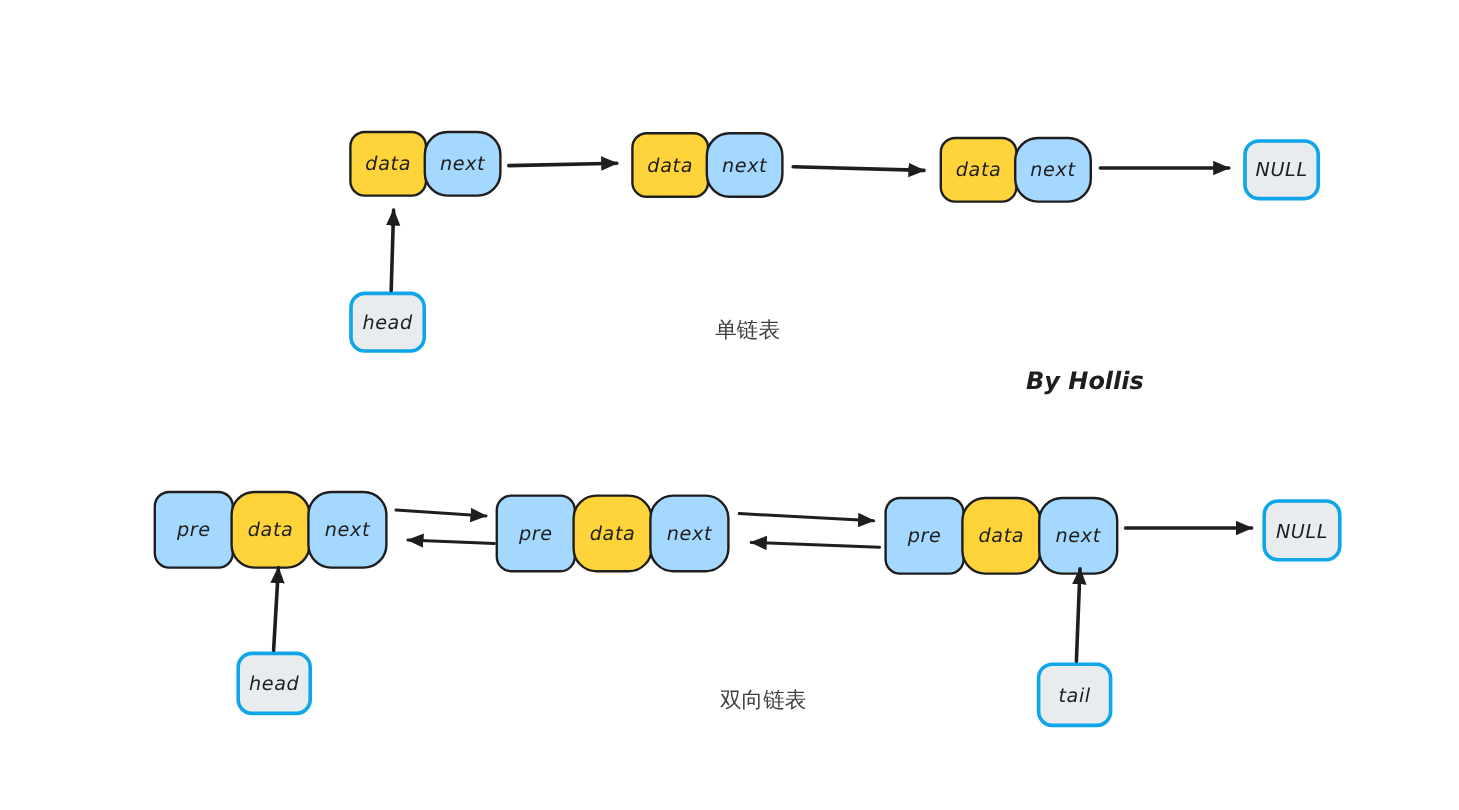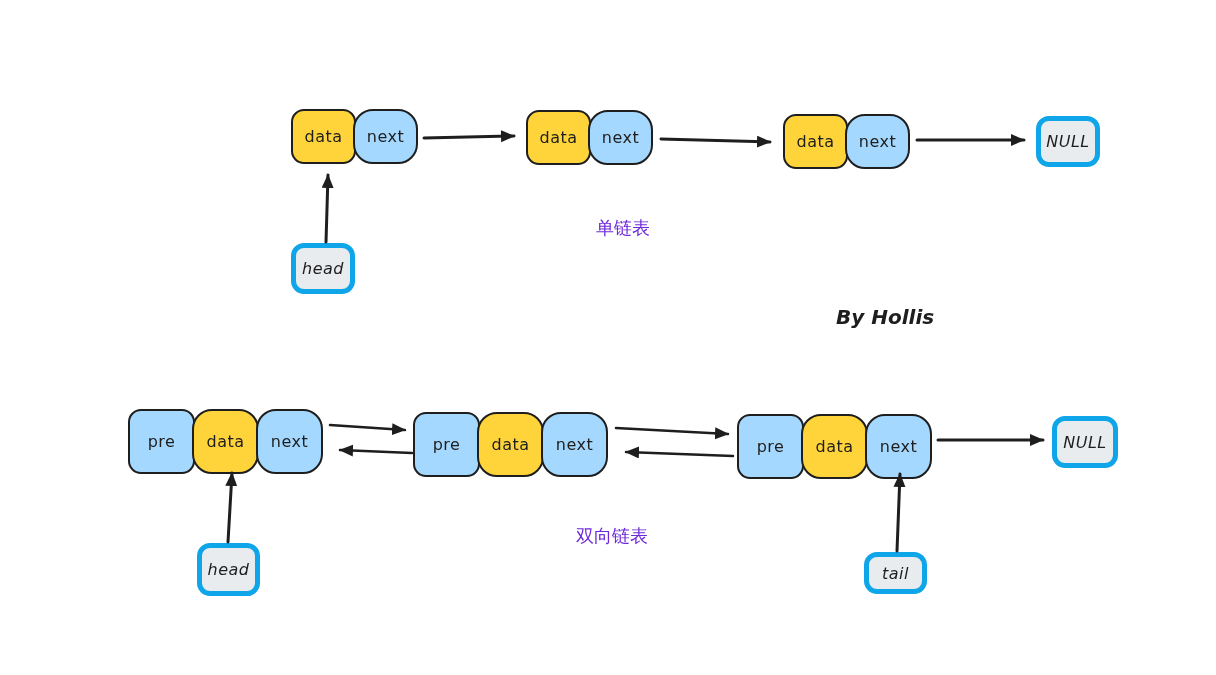--- a/index.html
+++ b/index.html
@@ -22,49 +22,51 @@
     position: absolute;
     display: flex;
     align-items: stretch;
   }
   .cell {
     display: flex;
     align-items: center;
     justify-content: center;
     border: 2.5px solid #1e1e1e;
     border-radius: 13px;
+    font-style: italic;
     font-size: 16px;
     letter-spacing: 0.5px;
     color: #1e1e1e;
     background: #ffffff;
   }
   .cell + .cell { margin-left: -3px; border-radius: 20px; }
   .sll .cell { width: 65px; height: 55px; }
   .dll .cell { width: 67px; height: 65px; }
   .fill-data { background: #ffd43b; }
   .fill-ptr  { background: #a5d8ff; }
   .refbox {
     position: absolute;
     display: flex;
     align-items: center;
     justify-content: center;
-    border: 5px solid #0ea5e9;
+    border: 3px solid #0ea5e9;
     border-radius: 13px;
     background: #e9ecef;
     font-style: italic;
     font-size: 16px;
     letter-spacing: 0.5px;
     color: #1e1e1e;
   }
   .cn-label {
     position: absolute;
     font-family: "Liberation Sans", sans-serif;
     font-size: 18px;
-    color: #6d28d9;
+    color: #404040;
     white-space: nowrap;
+    margin-top: 47px;
   }
   .signature {
     position: absolute;
     font-style: italic;
     font-weight: 600;
     font-size: 20px;
     color: #1e1e1e;
     white-space: nowrap;
   }
 </style>
@@ -103,21 +105,21 @@
   <div class="refbox" style="left:1036px; top:116px; width:64px; height:51px;">
     <span>NULL</span>
   </div>
 
   <div class="refbox" style="left:291px; top:243px; width:64px; height:51px;">
     <span>head</span>
   </div>
 
   <div class="cn-label" style="left:596px; top:216px;">单链表</div>
 
-  <div class="signature" style="left:836px; top:305px;">By Hollis</div>
+  <div class="signature" style="left:855px; top:305px;">By Hollis</div>
 
   <div class="node dll" style="left:128px; top:409px;">
     <div class="cell fill-ptr">
       <span>pre</span>
     </div>
     <div class="cell fill-data">
       <span>data</span>
     </div>
     <div class="cell fill-ptr">
       <span>next</span>
@@ -149,25 +151,25 @@
   </div>
 
   <div class="refbox" style="left:1052px; top:416px; width:66px; height:52px;">
     <span>NULL</span>
   </div>
 
   <div class="refbox" style="left:197px; top:543px; width:63px; height:53px;">
     <span>head</span>
   </div>
 
-  <div class="refbox" style="left:864px; top:552px; width:63px; height:42px;font-style:italic;">
+  <div class="refbox" style="left:864px; top:552px; width:63px; height:54px;font-style:italic;">
     <span>tail</span>
   </div>
 
-  <div class="cn-label" style="left:576px; top:524px;">双向链表</div>
+  <div class="cn-label" style="left:600px; top:524px;">双向链表</div>
 
   <svg id="arrows" viewBox="0 0 1216 675" xmlns="http://www.w3.org/2000/svg">
     <defs>
       <marker id="ah" markerUnits="userSpaceOnUse" markerWidth="16" markerHeight="14" refX="13" refY="6" orient="auto">
         <path d="M0,0 L14,6 L0,12 Z" fill="#1e1e1e"></path>
       </marker>
     </defs>
 
     <line x1="424" y1="138" x2="514" y2="136" stroke="#1e1e1e" stroke-width="3" stroke-linecap="round" marker-end="url(#ah)"></line>
     <line x1="661" y1="139" x2="770" y2="142" stroke="#1e1e1e" stroke-width="3" stroke-linecap="round" marker-end="url(#ah)"></line>

